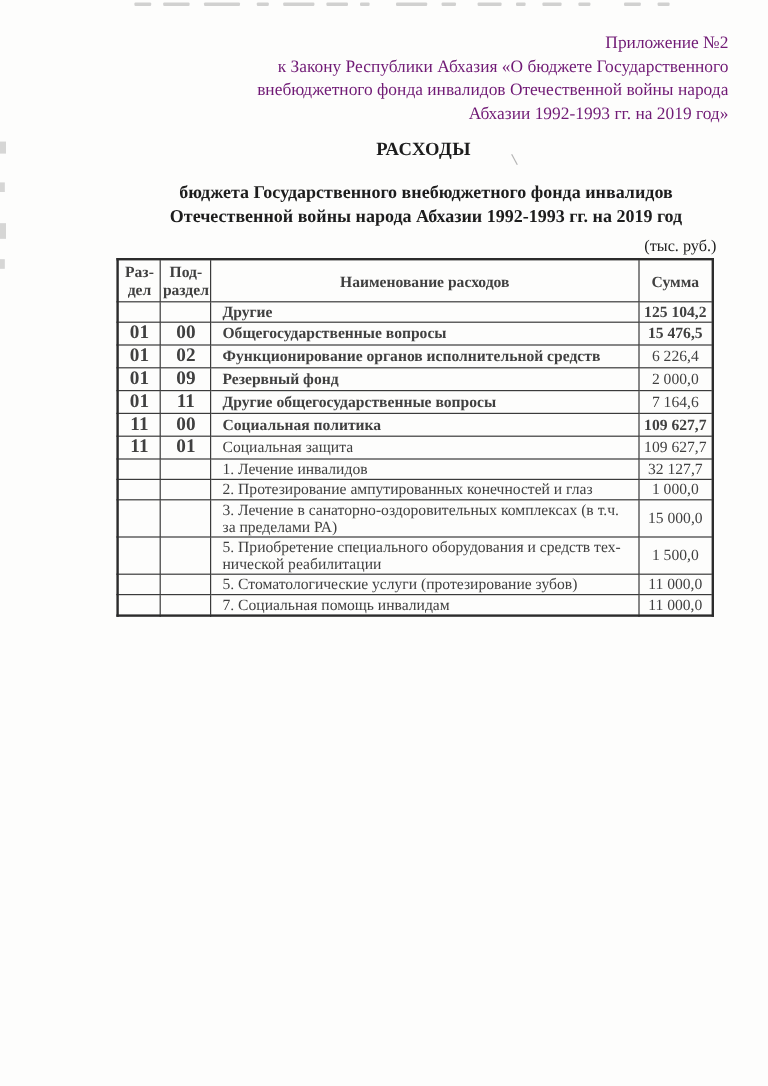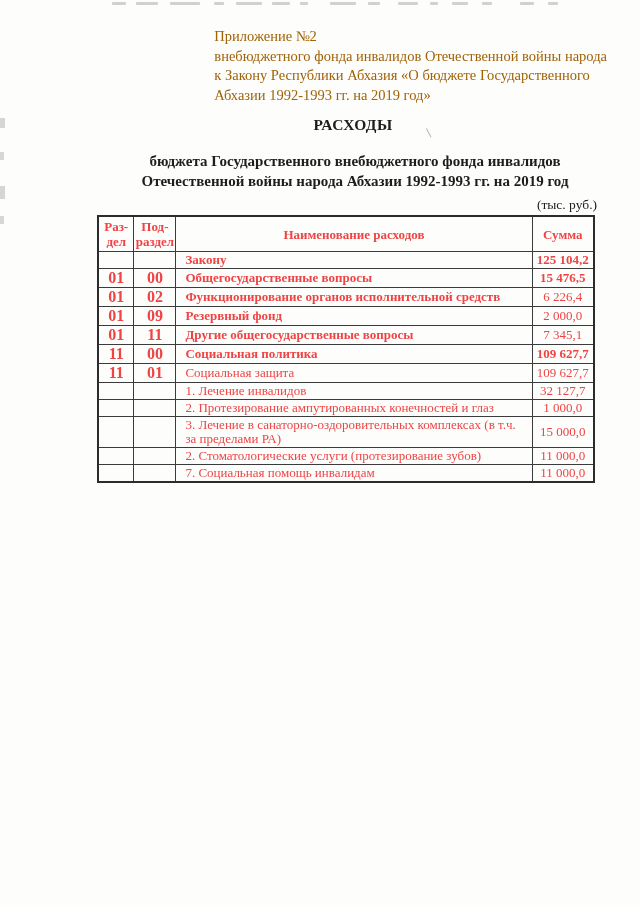--- a/index.html
+++ b/index.html
@@ -19,23 +19,24 @@
   
   .artifact-strip { position: absolute; top: 0; left: 0; width: 640px; height: 10px; }
   .dash { position: absolute; top: 2px; height: 3px; background: #8a8a8a; opacity: .38; border-radius: 1px; }
 
   .edge-speck { position: absolute; left: 0; background: #9a9a9a; opacity: .4; }
 
   .annex {
     position: absolute;
     top: 27px;
     right: 33px;
+    text-align: right;
     font-size: 14.5px;
     line-height: 19.6px;
-    color: #a16207;
+    color: #701a75;
   }
 
   .doc-title {
     position: absolute;
     top: 116px;
     left: 68px;
     width: 570px;
     text-align: center;
     font-size: 15.5px;
     font-weight: bold;
@@ -72,21 +73,21 @@
     font-size: 13.5px;
   }
 
   table.expenses {
     position: absolute;
     top: 215px;
     left: 97px;
     width: 498px;
     border-collapse: collapse;
     font-size: 13px;
-    color: #ef4444;
+    color: #404040;
   }
   table.expenses th, table.expenses td {
     border: 1px solid #3b3b3b;
     vertical-align: middle;
   }
   table.expenses { border: 2px solid #2c2c2c; }
 
   col.c1 { width: 36px; }
   col.c2 { width: 42px; }
   col.c3 { width: 358px; }
@@ -142,22 +143,22 @@
     <div class="dash" style="left:548px;width:10px;"></div>
   </div>
 
   <div class="edge-speck" style="top:118px;width:5px;height:10px;"></div>
   <div class="edge-speck" style="top:152px;width:4px;height:8px;"></div>
   <div class="edge-speck" style="top:186px;width:5px;height:13px;"></div>
   <div class="edge-speck" style="top:216px;width:4px;height:8px;"></div>
 
   <div class="annex">
     <div>Приложение №2</div>
+    <div>к Закону Республики Абхазия «О бюджете Государственного</div>
     <div>внебюджетного фонда инвалидов Отечественной войны народа</div>
-    <div>к Закону Республики Абхазия «О бюджете Государственного</div>
     <div>Абхазии 1992-1993 гг. на 2019 год»</div>
   </div>
 
   <div class="doc-title">РАСХОДЫ</div>
   <div class="stray-mark"></div>
 
   <div class="doc-subtitle">бюджета Государственного внебюджетного фонда инвалидов
 Отечественной войны народа Абхазии 1992-1993 гг. на 2019 год</div>
 
   <div class="units-note">(тыс. руб.)</div>
@@ -176,21 +177,21 @@
         <th>Под-
 раздел</th>
         <th>Наименование расходов</th>
         <th>Сумма</th>
       </tr>
     </thead>
     <tbody>
       <tr>
         <td class="c-num"></td>
         <td class="c-num"></td>
-        <td class="c-name bold">Закону</td>
+        <td class="c-name bold">Другие</td>
         <td class="c-sum bold">125 104,2</td>
       </tr>
       <tr>
         <td class="c-num">01</td>
         <td class="c-num">00</td>
         <td class="c-name bold">Общегосударственные вопросы</td>
         <td class="c-sum bold">15 476,5</td>
       </tr>
       <tr>
         <td class="c-num">01</td>
@@ -201,21 +202,21 @@
       <tr>
         <td class="c-num">01</td>
         <td class="c-num">09</td>
         <td class="c-name bold">Резервный фонд</td>
         <td class="c-sum">2 000,0</td>
       </tr>
       <tr>
         <td class="c-num">01</td>
         <td class="c-num">11</td>
         <td class="c-name bold pad-flush">Другие общегосударственные вопросы</td>
-        <td class="c-sum">7 345,1</td>
+        <td class="c-sum">7 164,6</td>
       </tr>
       <tr>
         <td class="c-num">11</td>
         <td class="c-num">00</td>
         <td class="c-name bold pad-mid">Социальная политика</td>
         <td class="c-sum bold">109 627,7</td>
       </tr>
       <tr>
         <td class="c-num">11</td>
         <td class="c-num">01</td>
@@ -234,24 +235,31 @@
         <td class="c-name pad-item">2. Протезирование ампутированных конечностей и глаз</td>
         <td class="c-sum">1 000,0</td>
       </tr>
       <tr class="tall">
         <td class="c-num"></td>
         <td class="c-num"></td>
         <td class="c-name pad-item">3. Лечение в санаторно-оздоровительных комплексах (в т.ч.
 за пределами РА)</td>
         <td class="c-sum">15 000,0</td>
       </tr>
-      <tr>
-        <td class="c-num"></td>
-        <td class="c-num"></td>
-        <td class="c-name pad-item">2. Стоматологические услуги (протезирование зубов)</td>
+      <tr class="tall">
+        <td class="c-num"></td>
+        <td class="c-num"></td>
+        <td class="c-name pad-item">5. Приобретение специального оборудования и средств тех-
+нической реабилитации</td>
+        <td class="c-sum">1 500,0</td>
+      </tr>
+      <tr>
+        <td class="c-num"></td>
+        <td class="c-num"></td>
+        <td class="c-name pad-item">5. Стоматологические услуги (протезирование зубов)</td>
         <td class="c-sum">11 000,0</td>
       </tr>
       <tr>
         <td class="c-num"></td>
         <td class="c-num"></td>
         <td class="c-name pad-item">7. Социальная помощь инвалидам</td>
         <td class="c-sum">11 000,0</td>
       </tr>
     </tbody>
   </table>

